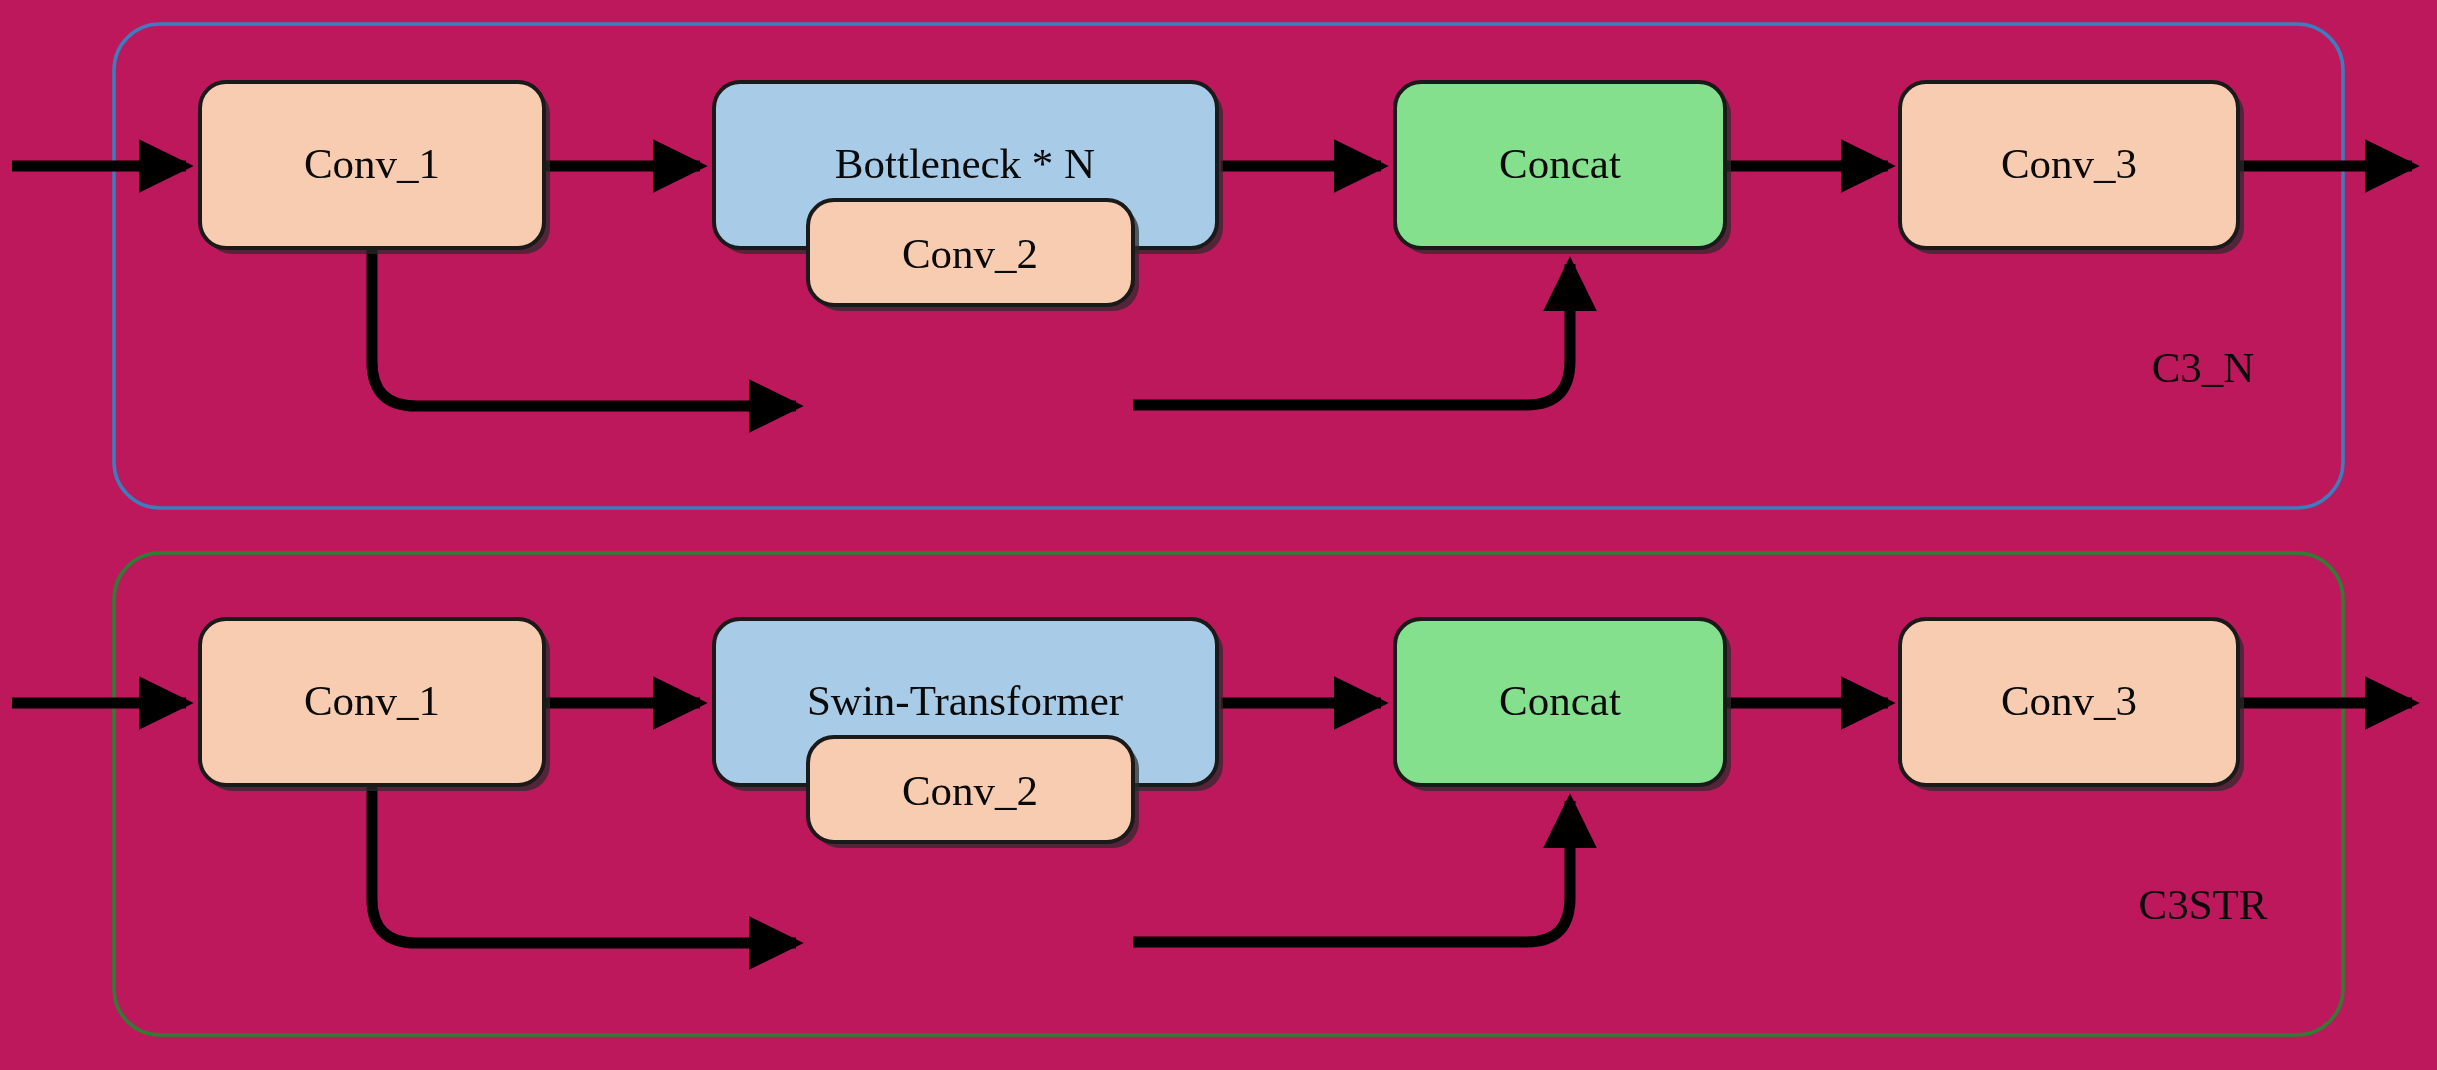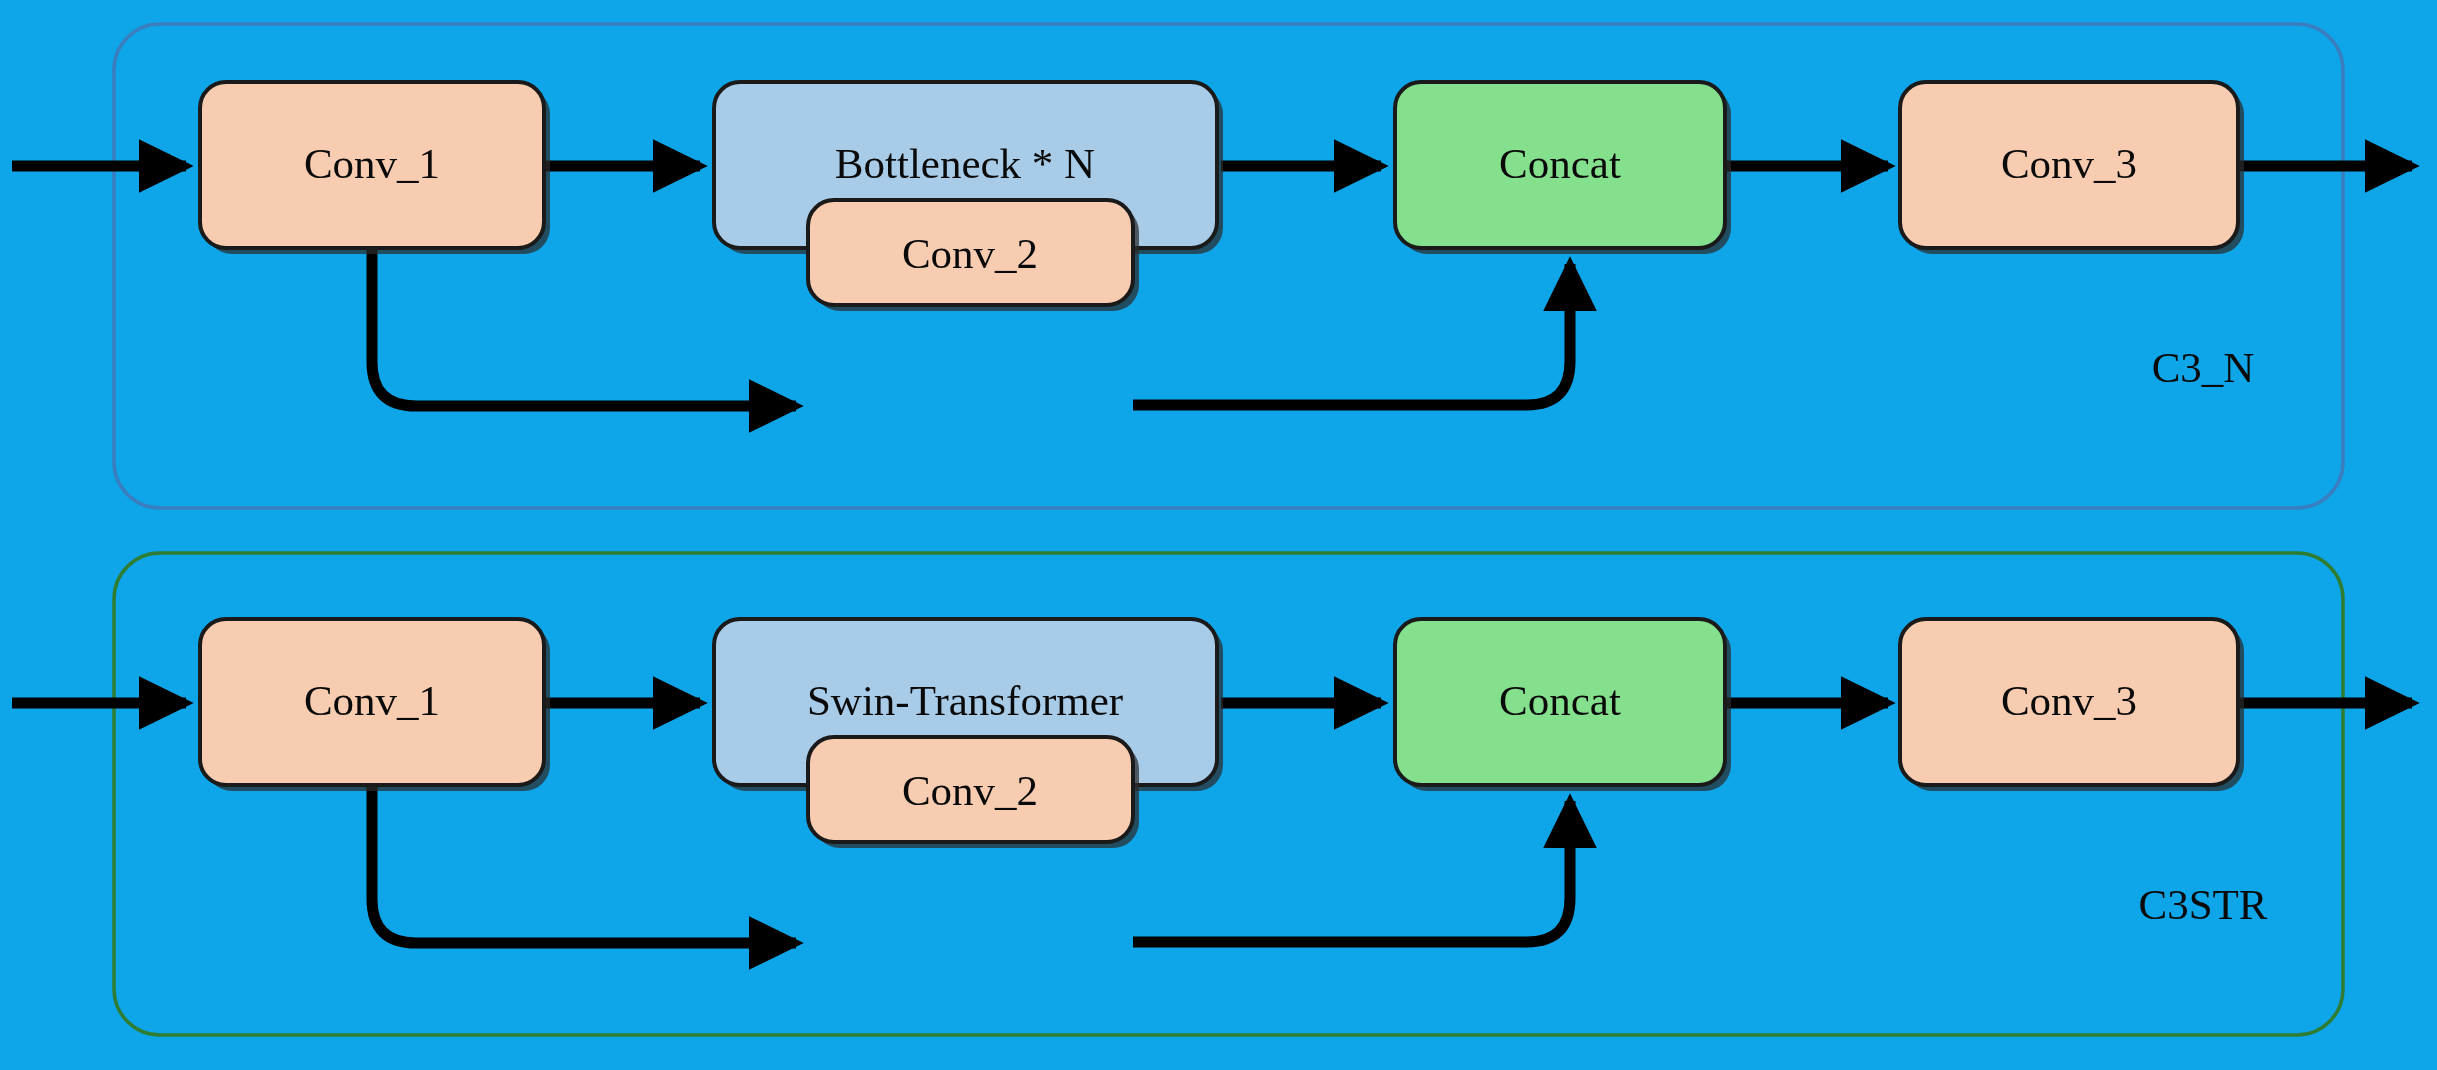--- a/index.html
+++ b/index.html
@@ -10,21 +10,21 @@
   body {
     width: 2437px;
     height: 1070px;
     font-family: "Liberation Serif", "DejaVu Serif", serif;
     overflow: hidden;
   }
   #stage {
     position: relative;
     width: 2437px;
     height: 1070px;
-    background: #0ea5e9;
+    background: #be185d;
   }
   svg#diagram {
     position: absolute;
     left: 0;
     top: 0;
     width: 2437px;
     height: 1070px;
     display: block;
   }
   .node-label {

